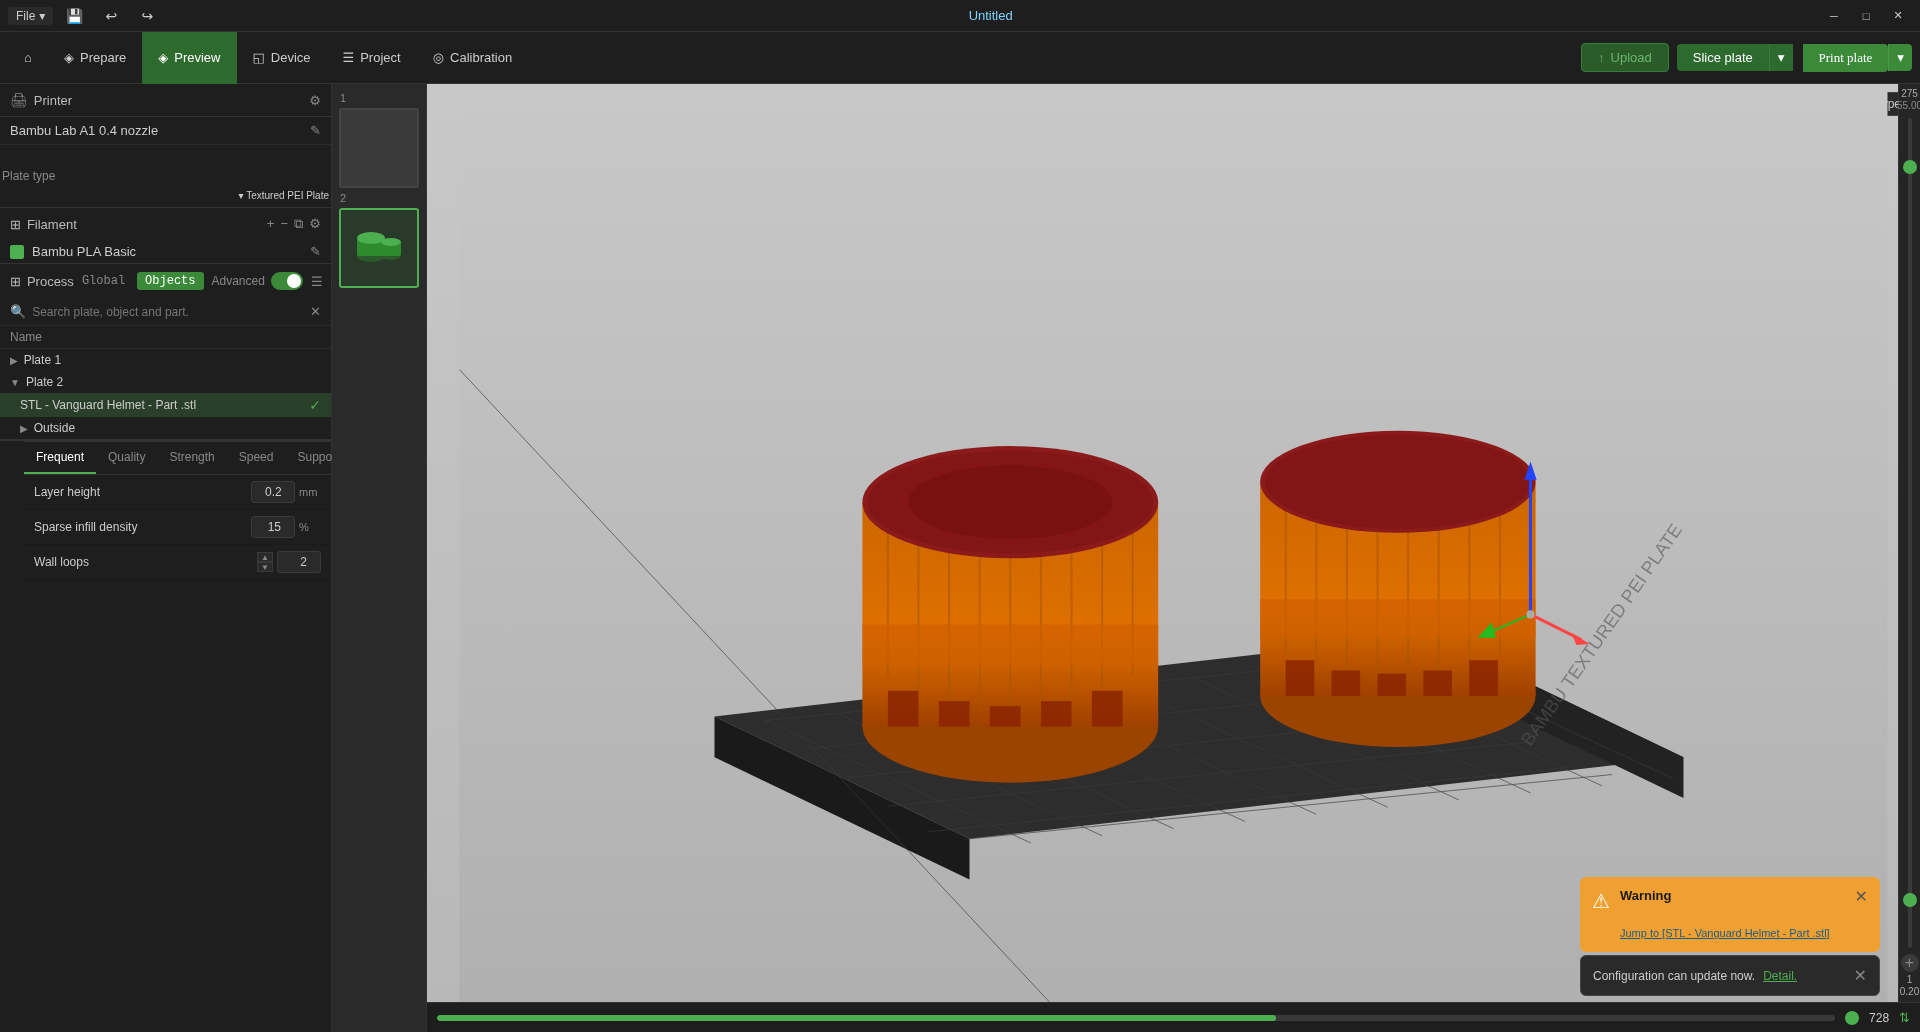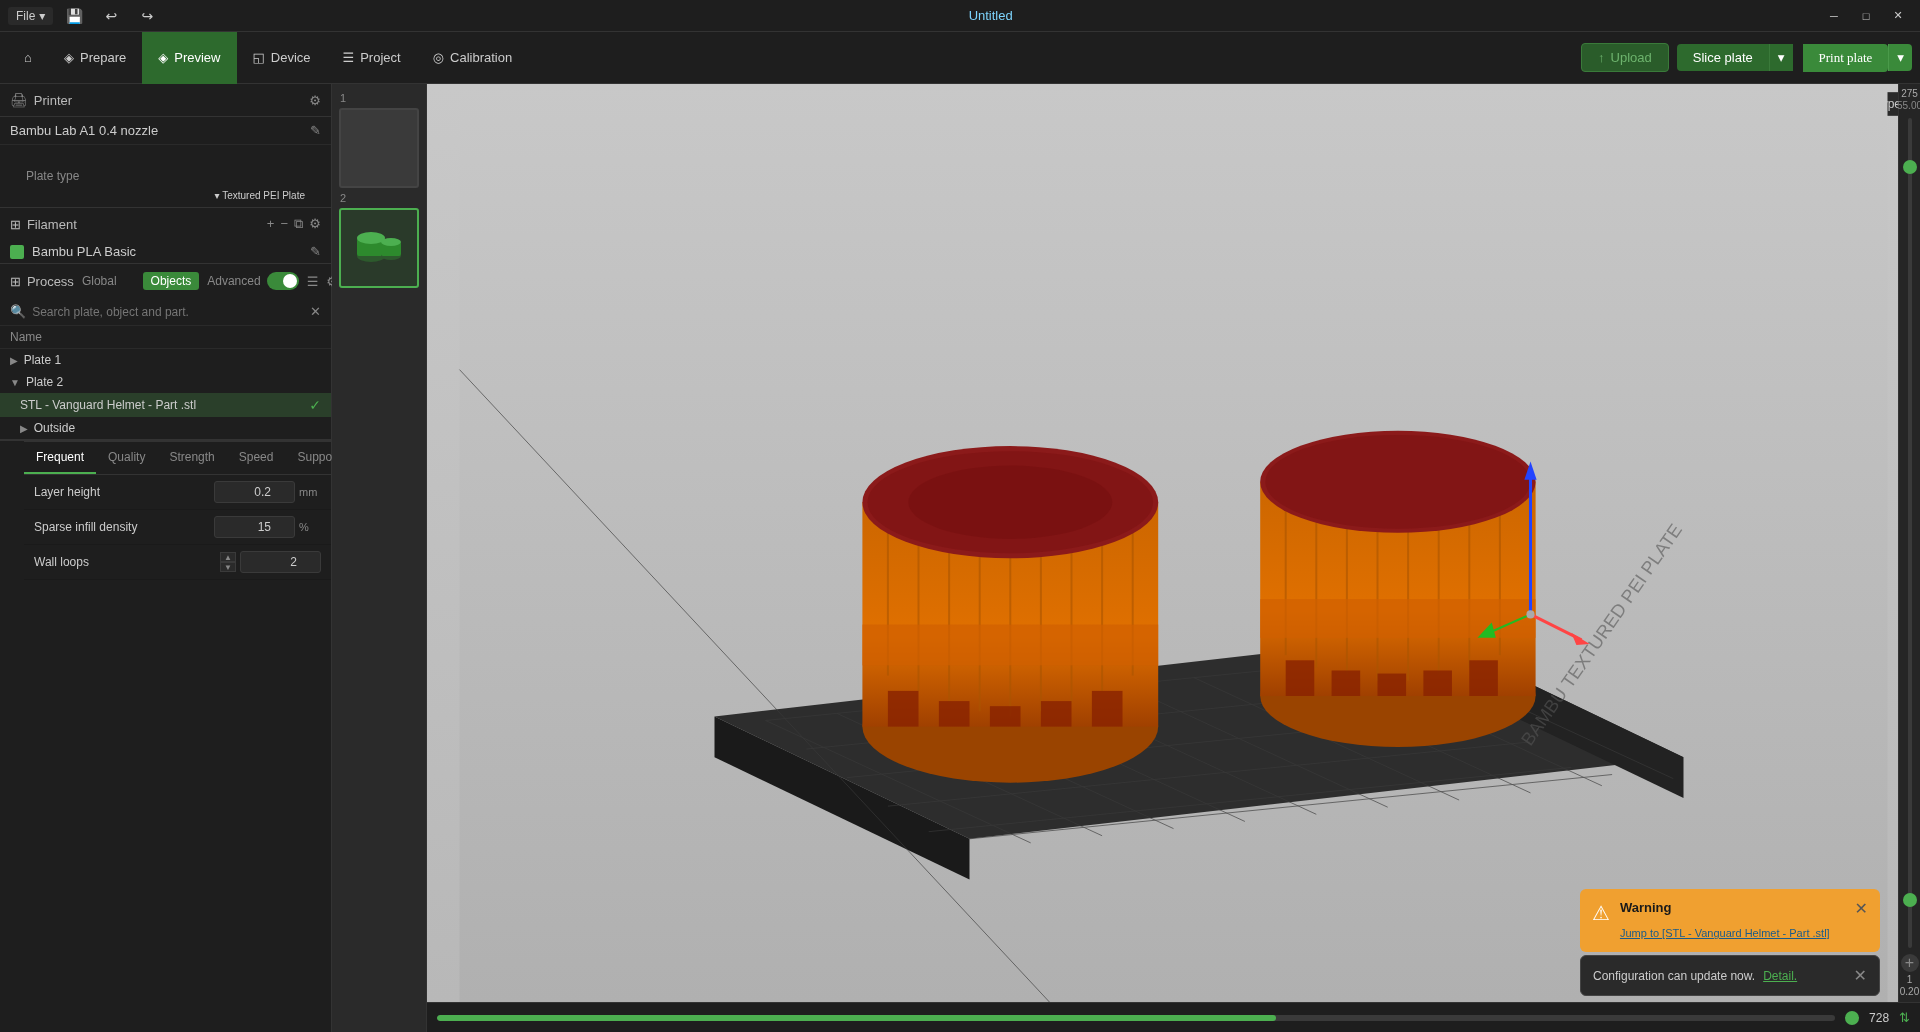--- a/index.html
+++ b/index.html
@@ -63,35 +63,35 @@
       display: flex;
       align-items: center;
       padding: 8px 10px;
       border-bottom: 1px solid #333;
       justify-content: space-between;
     }
     .section-title { font-size: 13px; color: #bbb; display: flex; align-items: center; gap: 6px; }
     .section-icon { color: #888; font-size: 14px; }
 
     .printer-row { display: flex; align-items: center; justify-content: space-between; padding: 6px 10px; border-bottom: 1px solid #2a2a2a; }
-    .plate-type-row { display: flex; align-items: center; justify-content: space-between; padding: 6px 26px; border-bottom: 1px solid #333; }
+    .plate-type-row { display: flex; align-items: center; justify-content: space-between; padding: 6px 2px; border-bottom: 1px solid #333; }
     .plate-label { color: #888; font-size: 12px; }
     .plate-value { color: #ccc; font-size: 10px; margin-top: 39px; }
 
     .filament-section { border-bottom: 1px solid #333; }
     .filament-header { display: flex; align-items: center; padding: 8px 10px; justify-content: space-between; }
     .filament-title { color: #bbb; font-size: 13px; display: flex; align-items: center; gap: 6px; }
     .filament-actions { display: flex; gap: 6px; color: #888; }
     .filament-row { display: flex; align-items: center; padding: 4px 10px; gap: 8px; }
     .filament-color { width: 14px; height: 14px; border-radius: 2px; background: #4CAF50; flex-shrink: 0; }
 
     .process-section { border-bottom: 1px solid #333; }
     .process-header { display: flex; align-items: center; padding: 8px 10px; justify-content: space-between; }
     .process-title { color: #bbb; font-size: 13px; display: flex; align-items: center; gap: 6px; }
-    .process-tabs { display: flex; gap: 18px; }
+    .process-tabs { display: flex; gap: 4px; font-family: Liberation Mono, monospace; }
     .process-tab { padding: 2px 8px; border-radius: 3px; font-size: 12px; cursor: pointer; color: #888; }
     .process-tab.active { background: #3a8a3a; color: #fff; }
     .process-tab.inactive { color: #888; }
     .advanced-row { display: flex; align-items: center; gap: 6px; }
     .toggle { width: 32px; height: 18px; background: #3a8a3a; border-radius: 9px; position: relative; cursor: pointer; }
     .toggle-knob { width: 14px; height: 14px; background: white; border-radius: 50%; position: absolute; right: 2px; top: 2px; }
 
     .search-row { padding: 6px 10px; border-bottom: 1px solid #2a2a2a; display: flex; align-items: center; gap: 6px; }
     .search-input { flex: 1; background: transparent; border: none; outline: none; color: #ccc; font-size: 12px; }
 
@@ -105,21 +105,21 @@
 
     
     .process-bottom { display: flex; flex-direction: column; margin-left: 24px; }
     .freq-tabs { display: flex; border-bottom: 1px solid #333; border-top: 1px solid #333; }
     .freq-tab { padding: 8px 12px; cursor: pointer; font-size: 12px; color: #888; border-bottom: 2px solid transparent; }
     .freq-tab.active { color: #fff; border-bottom: 2px solid #4CAF50; }
 
     .param-row { display: flex; align-items: center; padding: 6px 10px; border-bottom: 1px solid #1a1a1a; }
     .param-label { flex: 1; color: #ccc; font-size: 12px; }
     .param-value-wrap { display: flex; align-items: center; gap: 4px; }
-    .param-input { width: 81px; background: #2a2a2a; border: 1px solid #3a3a3a; color: #ccc; padding: 3px 23px; border-radius: 3px; font-size: 12px; text-align: right; }
+    .param-input { width: 44px; background: #2a2a2a; border: 1px solid #3a3a3a; color: #ccc; padding: 3px 13px; border-radius: 3px; font-size: 12px; text-align: right; }
     .param-unit { color: #888; font-size: 11px; width: 22px; }
     .param-stepper { display: flex; flex-direction: column; }
     .stepper-btn { width: 16px; height: 10px; background: #2a2a2a; border: 1px solid #3a3a3a; color: #888; font-size: 8px; cursor: pointer; display: flex; align-items: center; justify-content: center; }
     .checkbox { width: 14px; height: 14px; border: 1px solid #555; border-radius: 2px; cursor: pointer; }
 
     
     .viewport-area {
       flex: 1;
       position: relative;
       background: #d0d0d0;
@@ -611,21 +611,21 @@
           <span>1</span><br>
           <span>0.20</span>
         </div>
       </div>
     </div>
 
     <div class="warning-box">
       <span class="warning-icon">⚠</span>
       <div class="warning-text">
         <div class="warning-title">Warning</div>
-        <div style="margin-top:8px;">
+        <div style="margin-top:20px;">
           <span class="warning-link">Jump to [STL - Vanguard Helmet - Part .stl]</span>
         </div>
       </div>
       <span class="warning-close">✕</span>
     </div>
 
     <div class="config-box">
       <span>Configuration can update now.</span>
       <span class="config-link">Detail.</span>
       <span class="config-close">✕</span>

